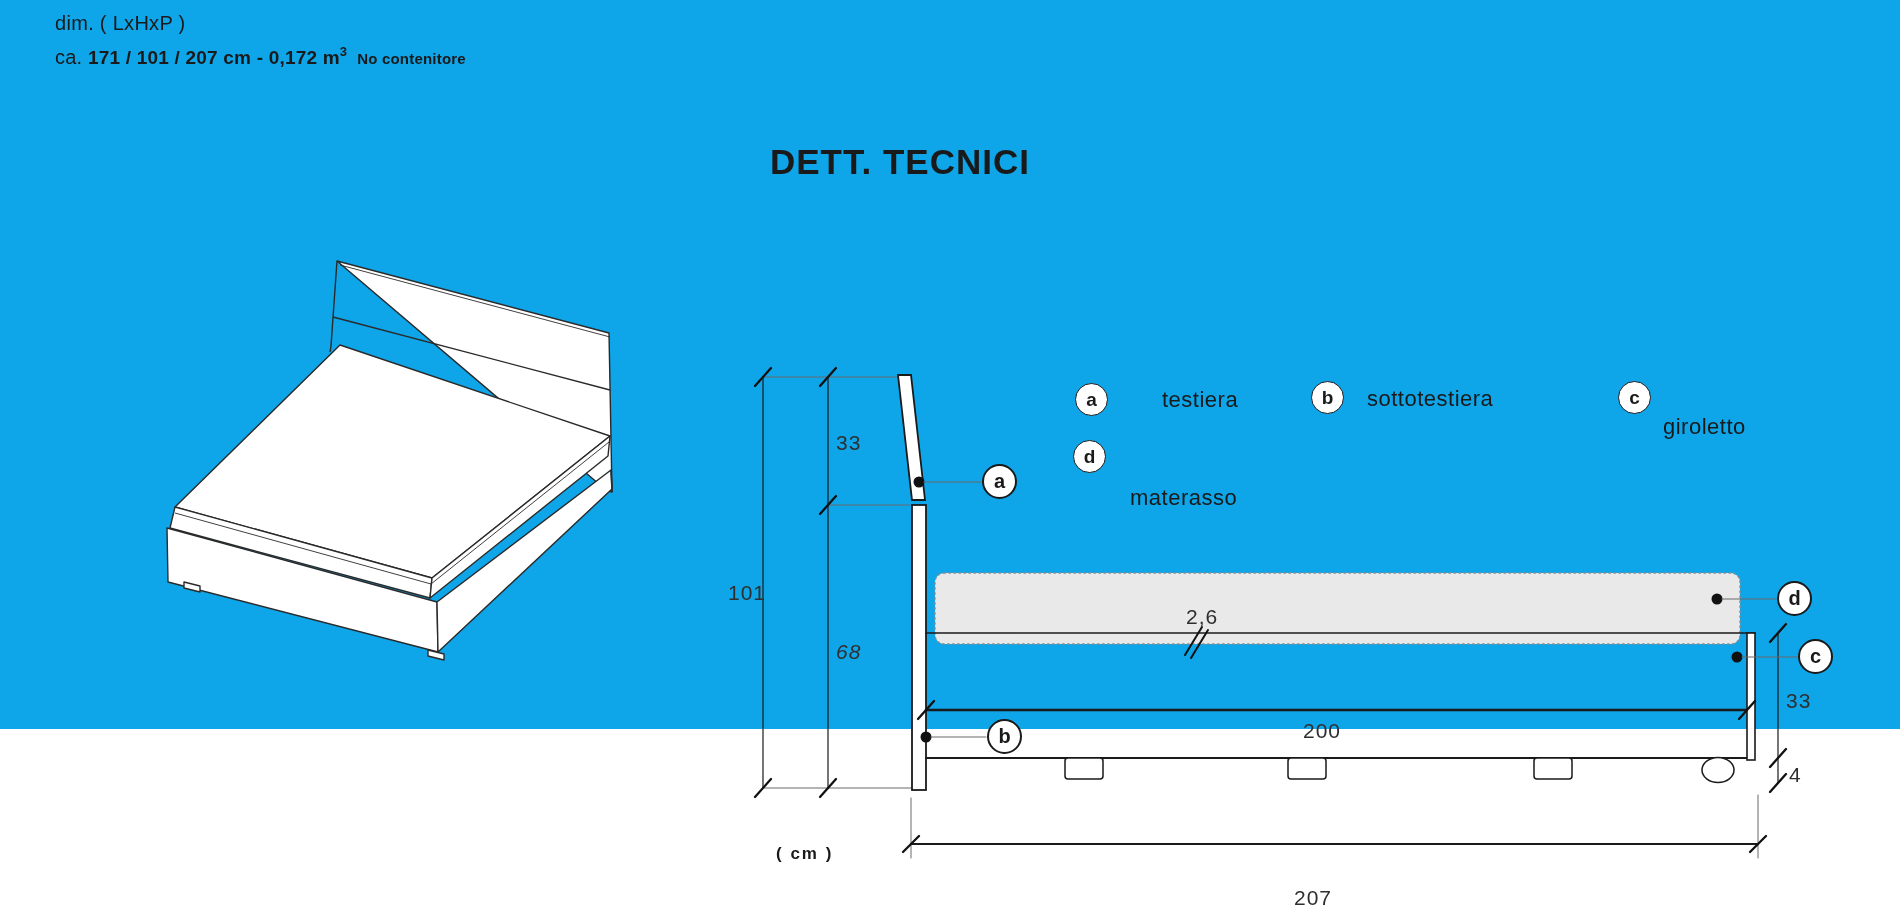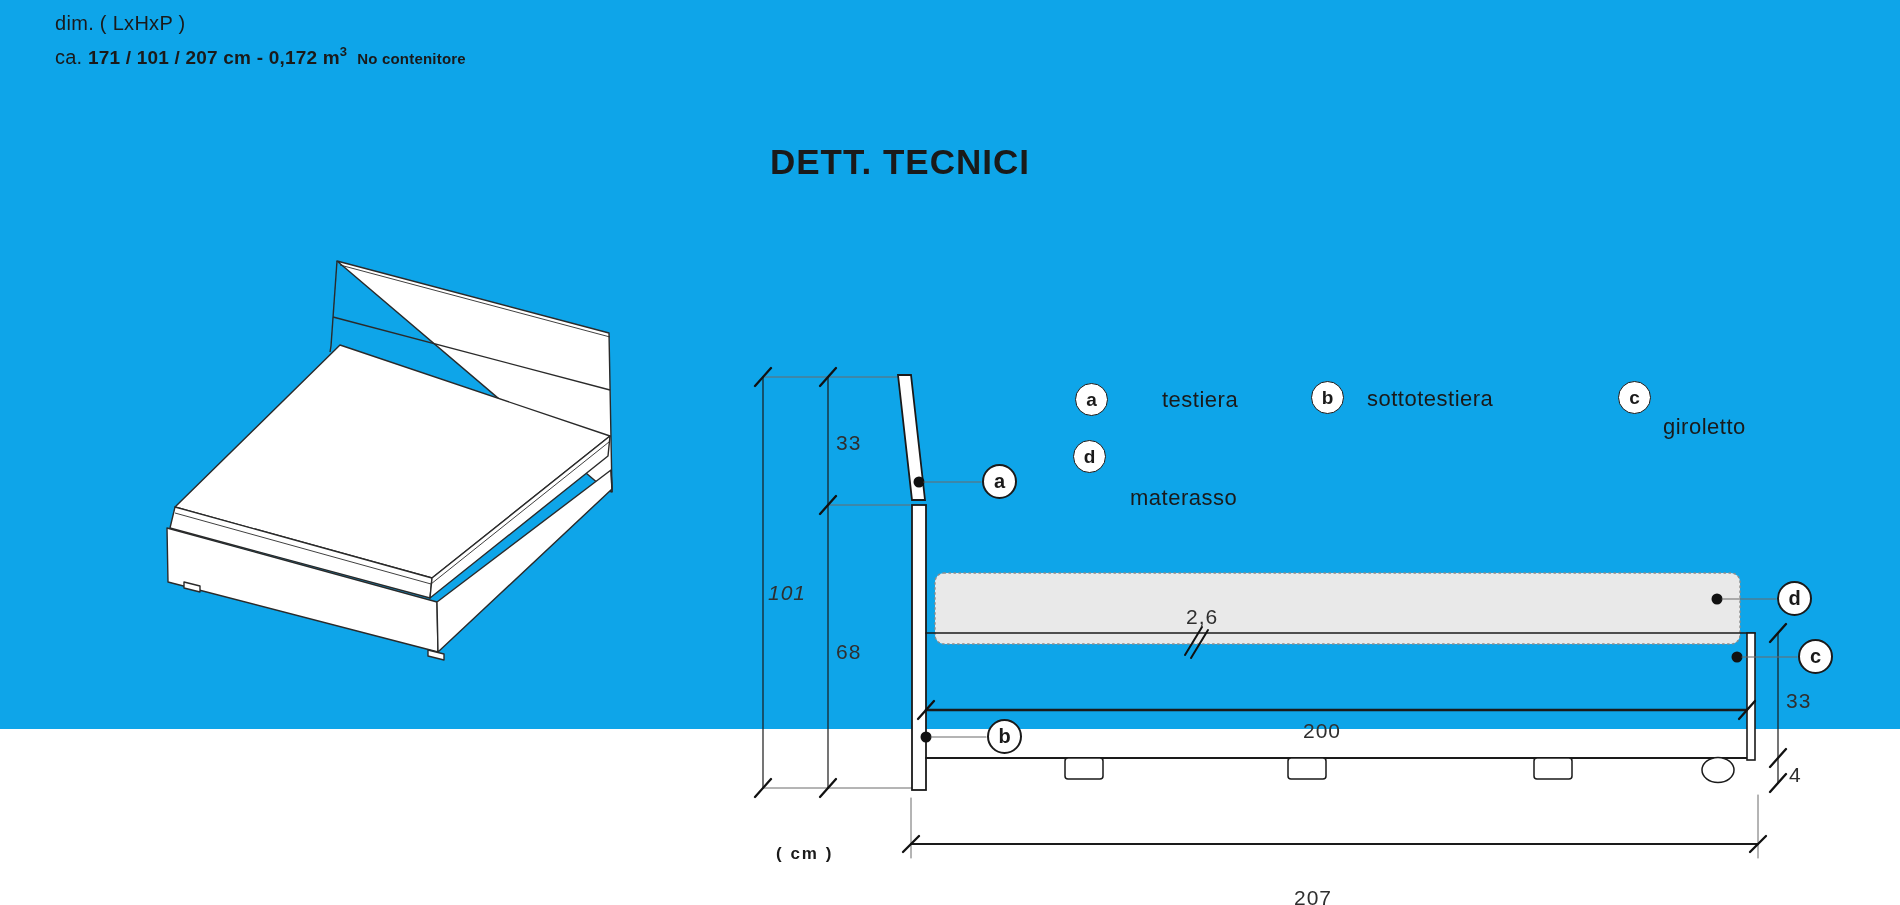--- a/index.html
+++ b/index.html
@@ -173,22 +173,22 @@
     <span>b</span>
   </div>
   <div class="abs callout-circle" style="left:1798px; top:639px;">
     <span>c</span>
   </div>
   <div class="abs callout-circle" style="left:1777px; top:581px;">
     <span>d</span>
   </div>
 
   <div class="abs dim-num" style="left:836px; top:431px;">33</div>
-  <div class="abs dim-num" style="left:768px; top:581px;font-style:italic;">101</div>
-  <div class="abs dim-num" style="left:836px; top:640px;">68</div>
+  <div class="abs dim-num" style="left:728px; top:581px;">101</div>
+  <div class="abs dim-num" style="left:836px; top:640px;font-style:italic;">68</div>
   <div class="abs dim-num" style="left:1186px; top:605px;">2,6</div>
   <div class="abs dim-num" style="left:1303px; top:719px;">200</div>
   <div class="abs dim-num" style="left:1786px; top:689px;">33</div>
   <div class="abs dim-num" style="left:1789px; top:763px;">4</div>
   <div class="abs dim-num" style="left:1294px; top:853px;margin-top:33px;">207</div>
 
   <div class="abs unit-label">( cm )</div>
 
 </div>
 

